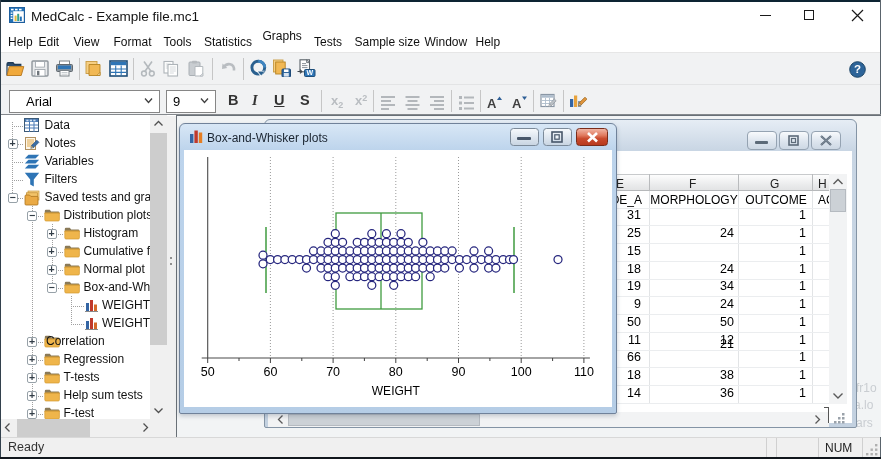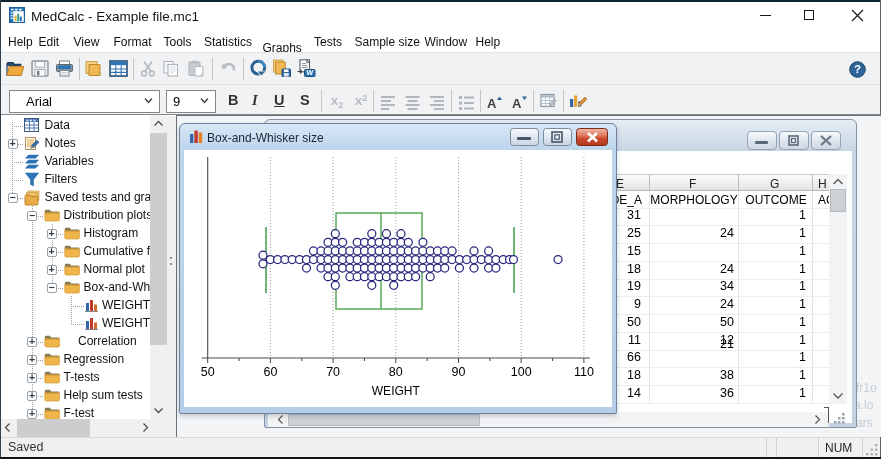--- a/index.html
+++ b/index.html
@@ -37,21 +37,21 @@
 <div class="abs" style="left:804px;top:10px;width:10px;height:10px;border:1.4px solid #1a1a1a"></div>
 <div class="abs" style="left:851px;top:9px;line-height:0"><svg width="13" height="13">
       <path d="M1 1 L12 12 M12 1 L1 12" stroke="#1a1a1a" stroke-width="1.2"></path>
     </svg></div>
 <div class="menu" style="left:8px;top:34.5px">Help</div>
 <div class="menu" style="left:38.5px;top:34.5px">Edit</div>
 <div class="menu" style="left:73.5px;top:34.5px">View</div>
 <div class="menu" style="left:113.5px;top:34.5px">Format</div>
 <div class="menu" style="left:163.5px;top:34.5px">Tools</div>
 <div class="menu" style="left:204px;top:34.5px">Statistics</div>
-<div class="menu" style="left:262.5px;top:41px">Graphs</div>
+<div class="menu" style="left:262.5px;top:29px">Graphs</div>
 <div class="menu" style="left:314px;top:34.5px">Tests</div>
 <div class="menu" style="left:354.5px;top:34.5px">Sample size</div>
 <div class="menu" style="left:424.5px;top:34.5px">Window</div>
 <div class="menu" style="left:475.5px;top:34.5px">Help</div>
 <div class="abs" style="left:1px;top:52px;width:879px;height:63px;background:#f1f2f3;border-top:1px solid #e6e6e6"></div>
 <div class="abs" style="left:1px;top:84px;width:879px;height:1px;background:#e3e4e5"></div>
 <div class="abs" style="left:1px;top:114px;width:880px;height:1.4px;background:#85898d"></div>
 <div style="position:absolute;left:6px;top:60px;line-height:0"><svg width="19" height="17" viewBox="0 0 19 17">
       <path d="M1 4 Q1 2.6 2.4 2.6 L7 2.6 L8.4 4.4 L14.5 4.4 L14.5 6 L1 6 Z" fill="#2c4d6e" stroke-width="0"></path>
       <path d="M1 15.5 L1 4 Q1 2.6 2.4 2.6 L7 2.6 L8.4 4.4 L14.8 4.4 L14.8 6.6" fill="none" stroke="#1f3a55" stroke-width="1.2"></path>
@@ -337,21 +337,21 @@
 <div class="doth" style="left:31.5px;top:342px;width:12.0px"></div>
 <div class="expbox" style="left:27px;top:337px">
         <span>+</span>
       </div>
 <div style="position:absolute;left:43.5px;top:334px;line-height:0"><svg width="16" height="14" viewBox="0 0 16 14">
           <path d="M0.8 3 Q0.8 1.8 2 1.8 L5.8 1.8 L7.2 3.4 L14.2 3.4 Q15.4 3.4 15.4 4.6 L15.4 6 L0.8 6 Z" fill="#8a7a58"></path>
           <path d="M0.8 5 L15.4 5 L15.4 11.8 Q15.4 13 14.2 13 L2 13 Q0.8 13 0.8 11.8 Z" fill="#efb54b"></path>
           <path d="M0.8 5 L15.4 5" stroke="#caa045" stroke-width="0.8"></path>
           <path d="M0.8 11.8 L0.8 5 L15.4 5 L15.4 11.8 Q15.4 13 14.2 13 L2 13 Q0.8 13 0.8 11.8" fill="none" stroke="#d49a2e" stroke-width="0.7"></path>
         </svg></div>
-<div class="titem" style="left:78px;top:334px">Correlation</div>
+<div class="titem" style="left:46px;top:334px">Correlation</div>
 <div class="doth" style="left:31.5px;top:360px;width:12.0px"></div>
 <div class="expbox" style="left:27px;top:355px">
         <span>+</span>
       </div>
 <div style="position:absolute;left:43.5px;top:352px;line-height:0"><svg width="16" height="14" viewBox="0 0 16 14">
           <path d="M0.8 3 Q0.8 1.8 2 1.8 L5.8 1.8 L7.2 3.4 L14.2 3.4 Q15.4 3.4 15.4 4.6 L15.4 6 L0.8 6 Z" fill="#8a7a58"></path>
           <path d="M0.8 5 L15.4 5 L15.4 11.8 Q15.4 13 14.2 13 L2 13 Q0.8 13 0.8 11.8 Z" fill="#efb54b"></path>
           <path d="M0.8 5 L15.4 5" stroke="#caa045" stroke-width="0.8"></path>
           <path d="M0.8 11.8 L0.8 5 L15.4 5 L15.4 11.8 Q15.4 13 14.2 13 L2 13 Q0.8 13 0.8 11.8" fill="none" stroke="#d49a2e" stroke-width="0.7"></path>
         </svg></div>
@@ -519,21 +519,21 @@
         <rect x="4" y="9" width="2.5" height="2.5"></rect>
         <rect x="0" y="9" width="2.5" height="2.5"></rect>
       </g>
     </svg></div>
 <div class="abs" style="left:179px;top:123px;width:438px;height:291px;background:linear-gradient(#d8e7f6,#bdd4ec 26px,#b5cde6);border:1.2px solid #70829a;border-radius:6px 6px 2px 2px;box-shadow:0 2px 4px rgba(60,80,100,0.28)"></div>
 <div class="abs" style="left:190px;top:130px;line-height:0"><svg width="14" height="13">
       <rect x="0" y="4" width="3.4" height="9" fill="#3465a4"></rect>
       <rect x="4.4" y="0.5" width="3.4" height="12.5" fill="#c0392b"></rect>
       <rect x="8.8" y="2.5" width="3.4" height="10.5" fill="#e67e22"></rect>
     </svg></div>
-<div class="abs" style="left:207px;top:131px;font-size:12px;color:#1a2430">Box-and-Whisker size</div>
+<div class="abs" style="left:207px;top:131px;font-size:12px;color:#1a2430">Box-and-Whisker plots</div>
 <div class="abs" style="left:510px;top:128px;width:29px;height:18px;background:linear-gradient(#f6f9fc,#dfe7f0 50%,#c9d5e2);border:1px solid #7c8a99;border-radius:3.5px"></div>
 <div class="abs" style="left:543px;top:128px;width:29px;height:18px;background:linear-gradient(#f6f9fc,#dfe7f0 50%,#c9d5e2);border:1px solid #7c8a99;border-radius:3.5px"></div>
 <div class="abs" style="left:576px;top:128px;width:32px;height:18px;background:linear-gradient(#f0b5a4,#e07a5f 40%,#c94b2e 60%,#b83a1e);border:1px solid #7a2c1a;border-radius:3.5px"></div>
 <div class="abs" style="left:517px;top:137px;width:14px;height:3px;background:#48576a;border-radius:1px"></div>
 <div class="abs" style="left:550px;top:131px;line-height:0"><svg width="15" height="12">
       <rect x="2" y="1" width="10" height="10" fill="none" stroke="#48576a" stroke-width="1.6"></rect>
       <rect x="4.8" y="3.8" width="4.4" height="4.4" fill="#eef3f8" stroke="#48576a" stroke-width="1.2"></rect>
     </svg></div>
 <div class="abs" style="left:584px;top:131px;line-height:0"><svg width="17" height="13">
       <path d="M4 2 L13 10.5 M13 2 L4 10.5" stroke="#fff" stroke-width="2.6"></path>
@@ -689,21 +689,21 @@
 <circle cx="311.9" cy="109.5" r="4.0"></circle>
 <circle cx="311.9" cy="118.1" r="4.0"></circle>
 <circle cx="319.2" cy="109.5" r="4.0"></circle>
 <circle cx="325.5" cy="109.5" r="4.0"></circle>
 <circle cx="329.5" cy="109.5" r="4.0"></circle>
 <circle cx="374.0" cy="109.5" r="4.0"></circle>
       </g>
 </svg>
 </div>
 <div class="abs" style="left:1px;top:437px;width:879px;height:20px;background:#f0f0f0;border-top:1px solid #d8d8d8"></div>
-<div class="abs" style="left:8px;top:440px;font-size:12.5px;color:#333">Saved</div>
+<div class="abs" style="left:8px;top:440px;font-size:12.5px;color:#333">Ready</div>
 <div class="abs" style="left:766px;top:438px;width:1px;height:19px;background:#d0d0d0"></div>
 <div class="abs" style="left:776px;top:438px;width:1px;height:19px;background:#d0d0d0"></div>
 <div class="abs" style="left:818px;top:438px;width:1px;height:19px;background:#d0d0d0"></div>
 <div class="abs" style="left:862px;top:438px;width:1px;height:19px;background:#d0d0d0"></div>
 <div class="abs" style="left:825px;top:441px;font-size:12px;color:#222">NUM</div>
 <div class="abs" style="left:866px;top:444px;line-height:0"><svg width="12" height="12">
       <g fill="#b0b0b0">
         <rect x="9" y="0" width="2.4" height="2.4"></rect>
         <rect x="9" y="4.5" width="2.4" height="2.4"></rect>
         <rect x="4.5" y="4.5" width="2.4" height="2.4"></rect>

